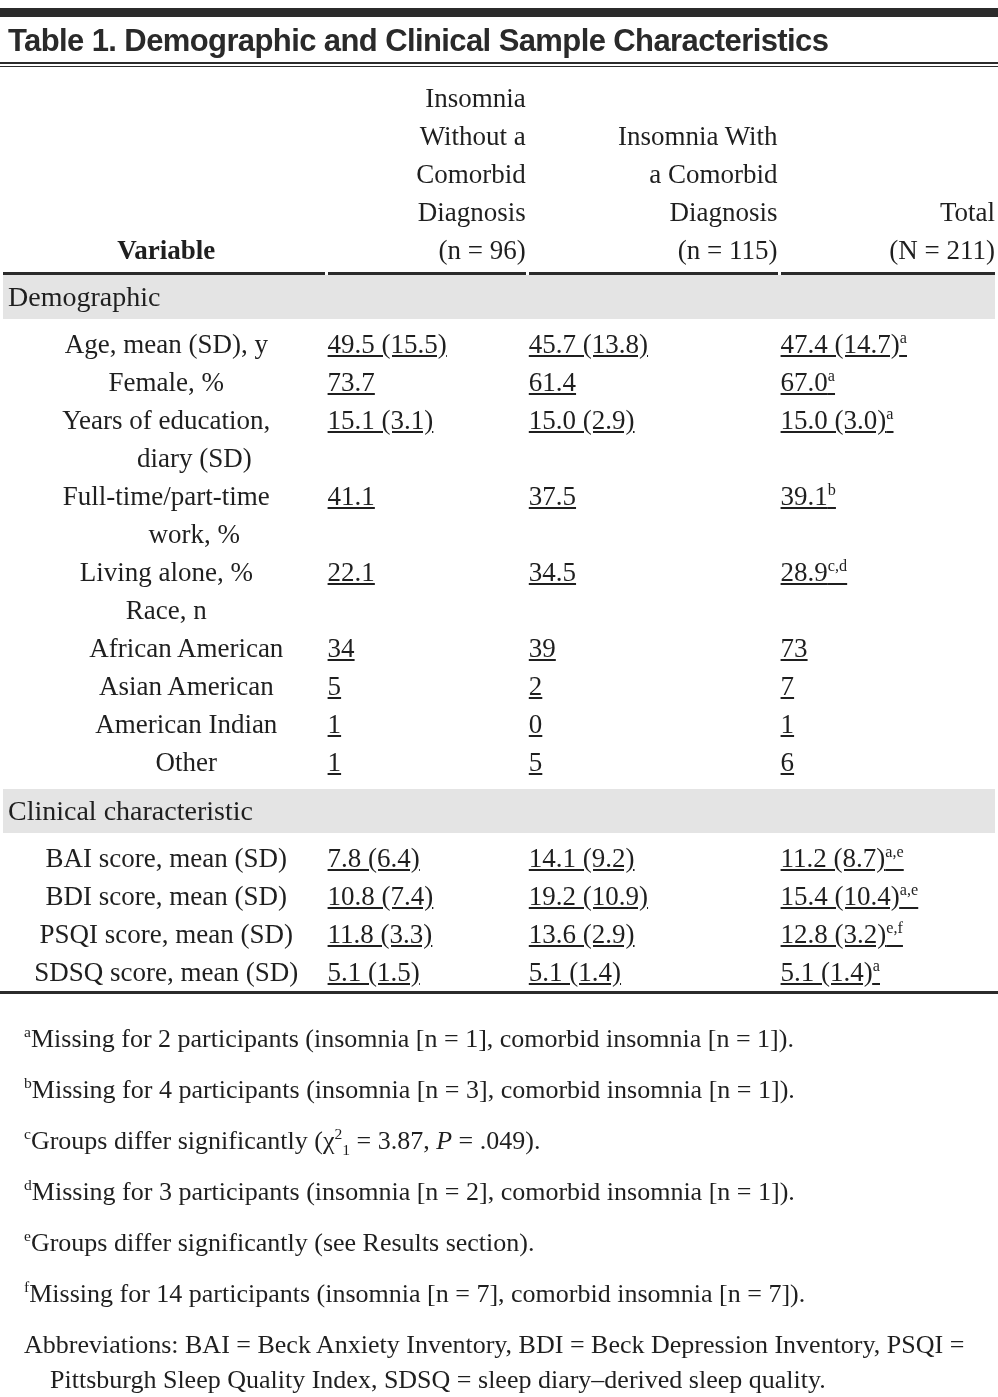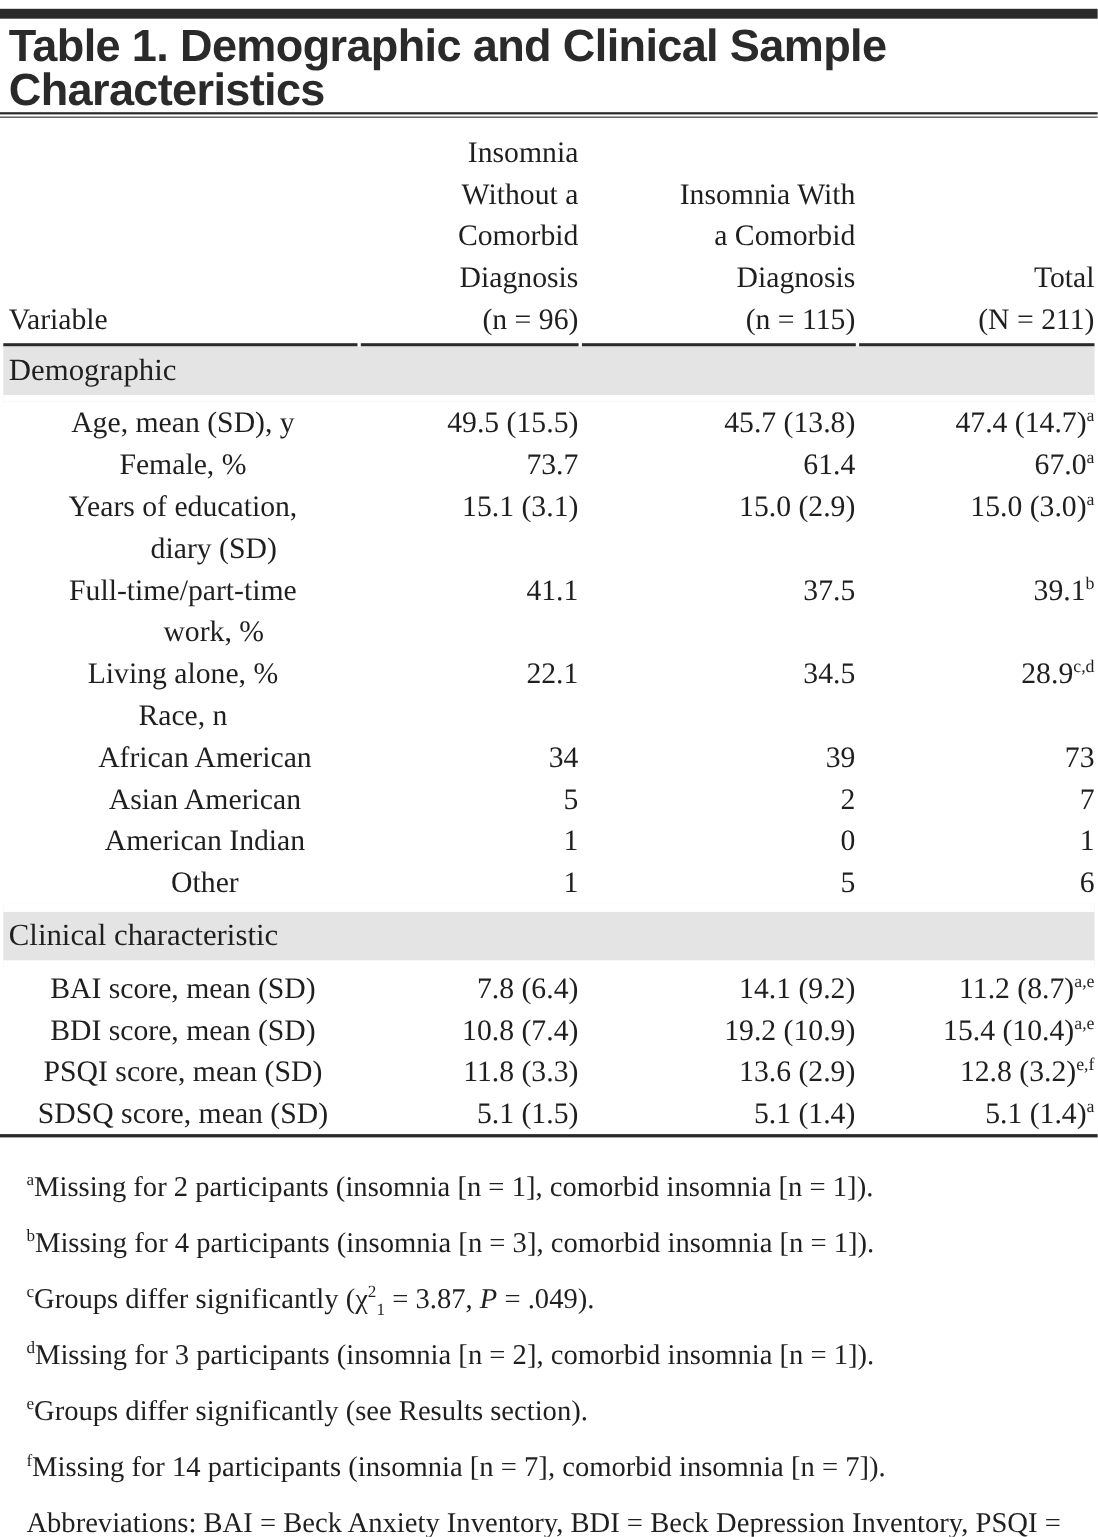--- a/index.html
+++ b/index.html
@@ -20,21 +20,21 @@
   
   .top-bar{
     height:9px;background:var(--rule);
     margin-top:8px;
   }
 
   
   .table-title{
     font-family:"Liberation Sans","DejaVu Sans",sans-serif;
     font-weight:bold;
-    font-size:41px;
+    font-size:31px;
     line-height:40px;
     letter-spacing:-0.6px;
     color:#2a2a2a;
     margin:4px 0 1px 0;
     padding-left:8px;
   }
   .title-rule{
     height:2px;
     border-top:2px solid var(--rule);
     border-bottom:1px solid var(--rule);
@@ -56,32 +56,32 @@
   col.c-tot{width:212px;}
 
   thead th{
     font-weight:normal;
     white-space:pre-line;
     vertical-align:bottom;
     line-height:38px;
     padding:6px 0 3px 0;
     border-bottom:3px solid var(--rule);
   }
-  th.h-var{text-align:left;padding-left:5px;}
+  th.h-var{text-align:center;padding-left:5px;font-weight:bold;}
   th.h-ctr{text-align:right;}
 
   tbody td{
     vertical-align:top;
     line-height:38px;
     padding:0;
   }
   td.var{text-align:center;padding-left:5px;}
   td.var .ind1{padding-left:40px;}
   td.var .wrap2{padding-left:56px;}
-  td.num{text-align:right;}
+  td.num{text-align:left;text-decoration:underline;}
 
   tr.section td{
     background:var(--section-bg);
     height:44px;
     line-height:44px;
     vertical-align:middle;
     padding-left:5px;
     font-size:28px;
     border-bottom:6px solid #ffffff;
     margin-top:16px;

